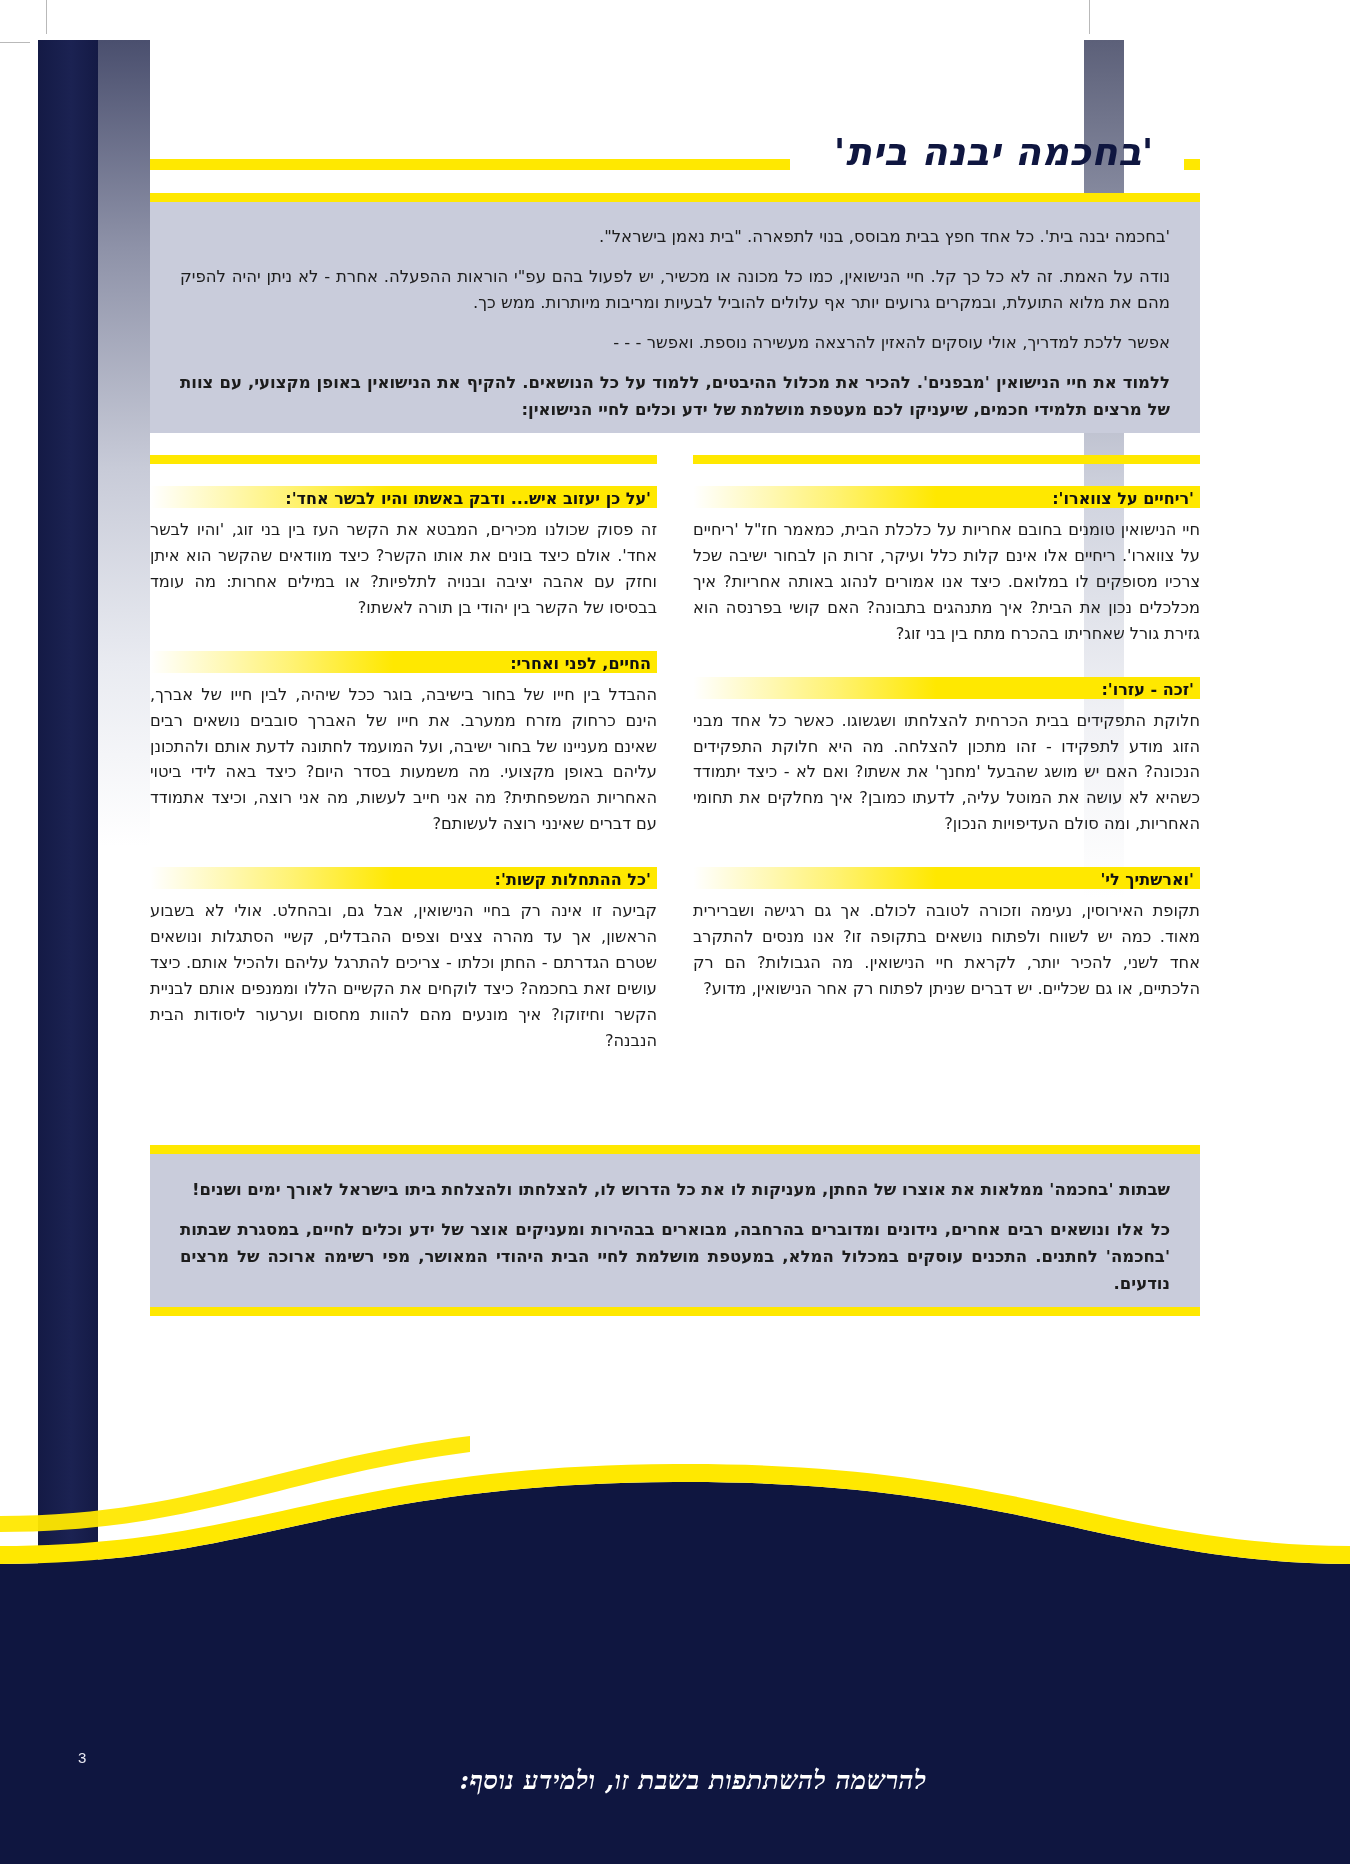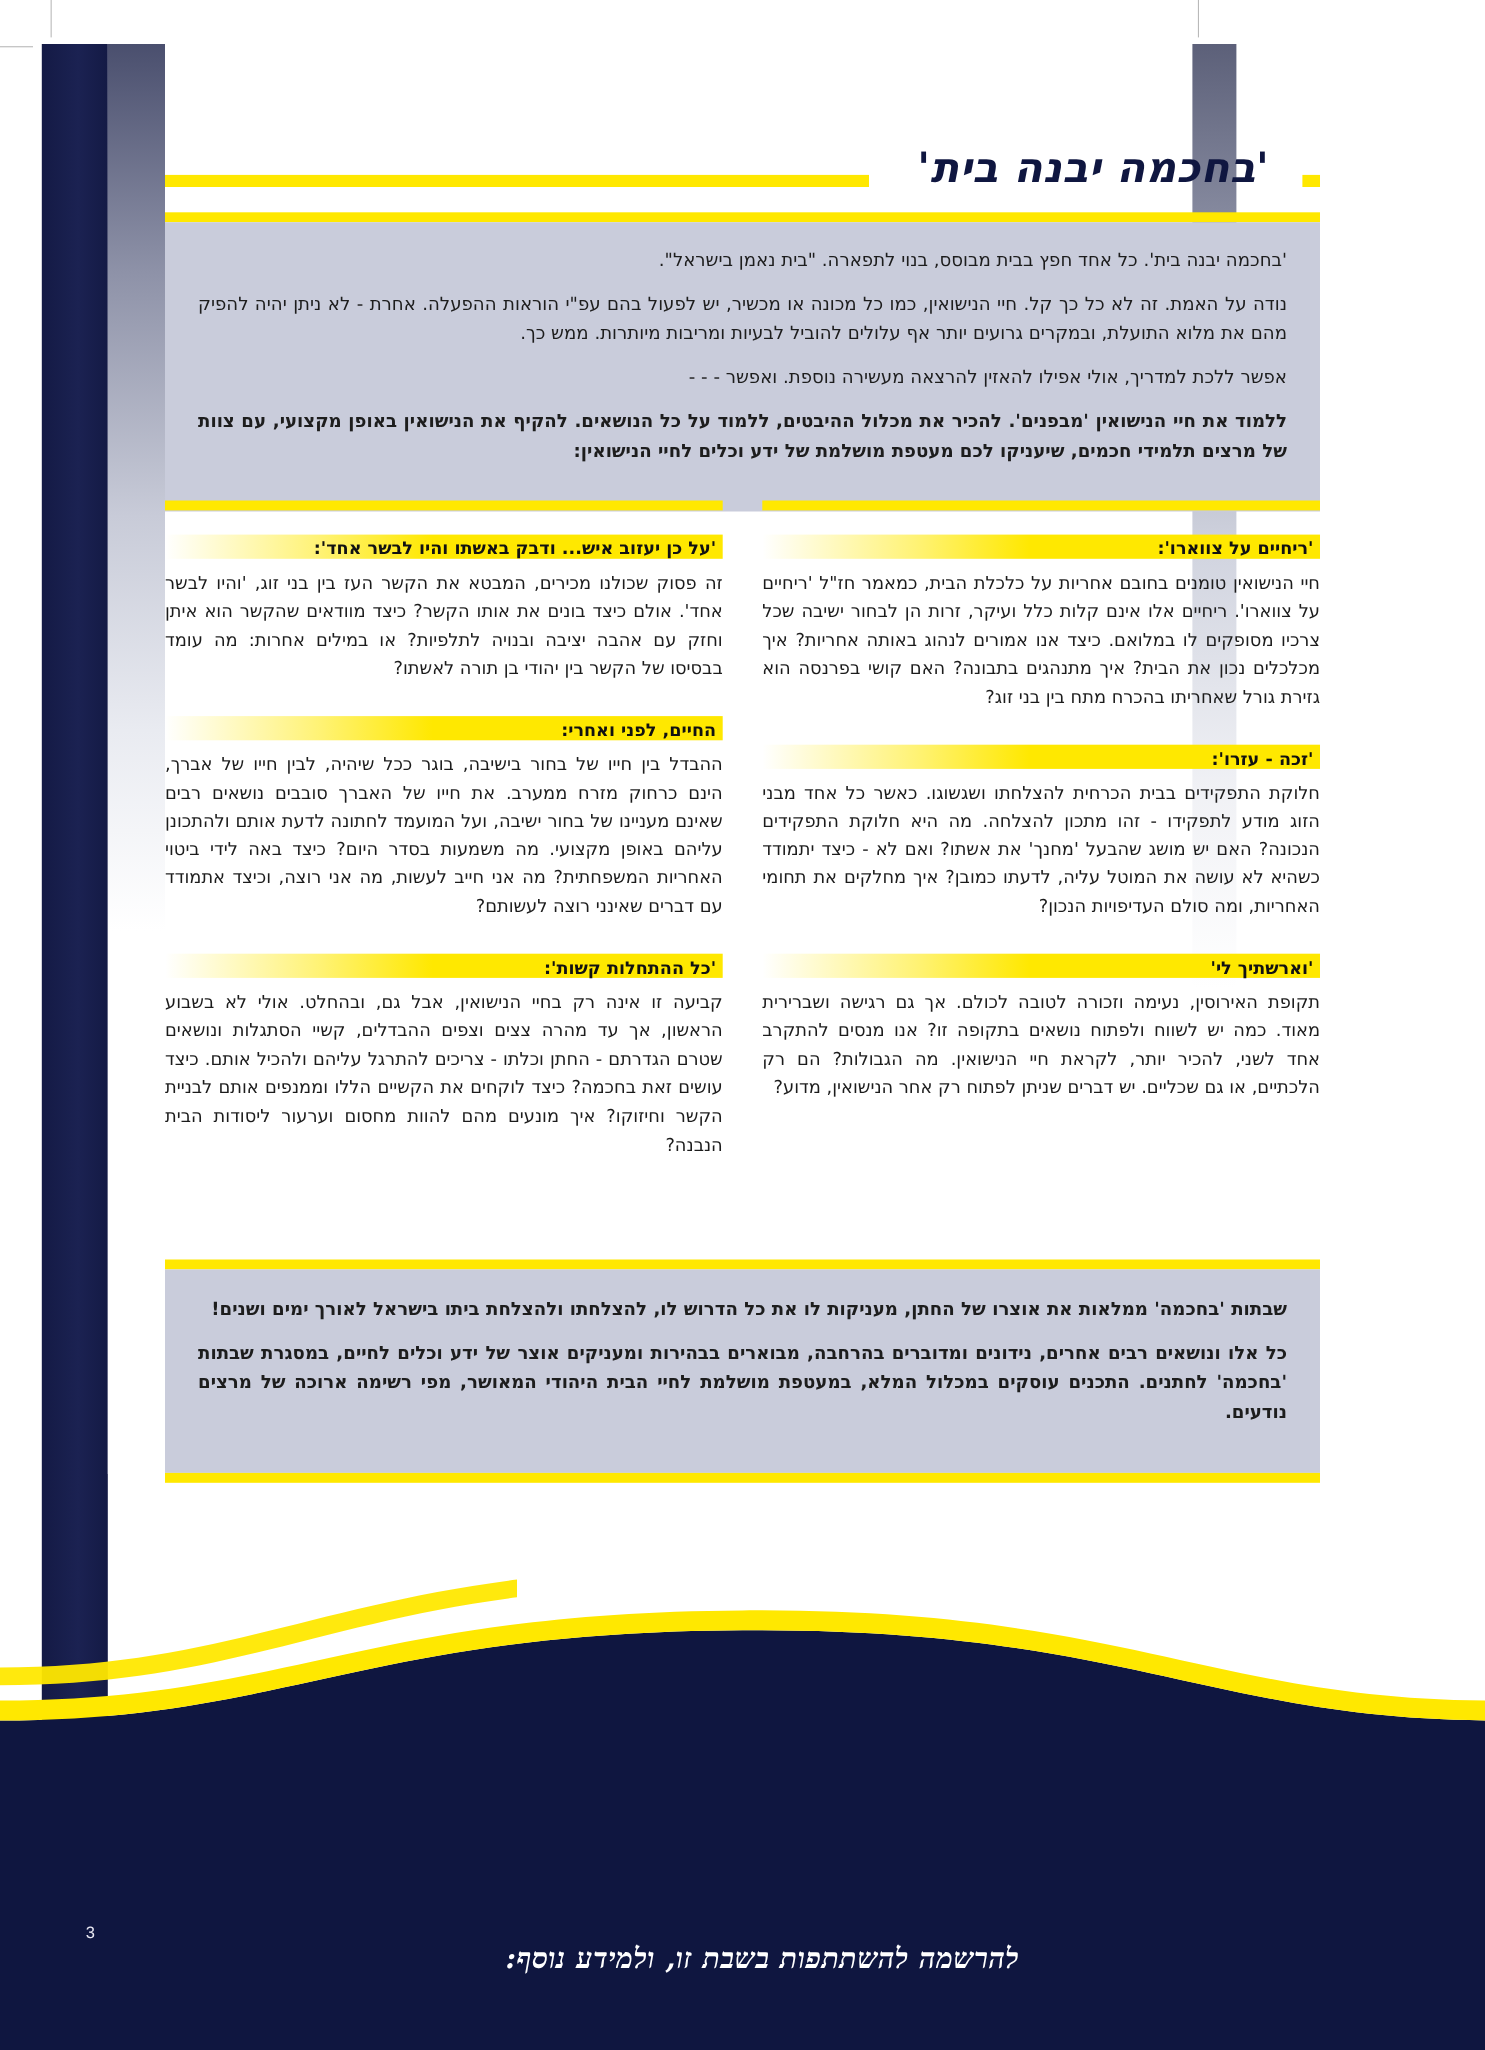--- a/index.html
+++ b/index.html
@@ -88,21 +88,21 @@
   .title-rule.short { flex: 0 0 16px; }
 
   
   .box-topbar {
     height: 9px;
     background: #ffe800;
     width: 100%;
   }
   .grey-box {
     background: #c9ccdb;
-    padding: 22px 30px 42px 30px;
+    padding: 22px 30px 10px 30px;
     box-sizing: border-box;
   }
   .grey-box p {
     margin: 0 0 13px 0;
     color: #1d1d1d;
     font-size: 16.5px;
     line-height: 1.62;
     text-align: justify;
     direction: rtl;
   }
@@ -238,21 +238,21 @@
     <div class="title-rule short"></div>
     <div class="title-text">'בחכמה יבנה בית'</div>
     <div class="title-rule"></div>
   </div>
 
   <div class="intro-wrap">
     <div class="box-topbar"></div>
     <div class="grey-box">
       <p>'בחכמה יבנה בית'. כל אחד חפץ בבית מבוסס, בנוי לתפארה. "בית נאמן בישראל".</p>
       <p>נודה על האמת. זה לא כל כך קל. חיי הנישואין, כמו כל מכונה או מכשיר, יש לפעול בהם עפ"י הוראות ההפעלה. אחרת - לא ניתן יהיה להפיק מהם את מלוא התועלת, ובמקרים גרועים יותר אף עלולים להוביל לבעיות ומריבות מיותרות. ממש כך.</p>
-      <p>אפשר ללכת למדריך, אולי אפילו להאזין להרצאה מעשירה נוספת. ואפשר - - -</p>
+      <p>אפשר ללכת למדריך, אולי עוסקים להאזין להרצאה מעשירה נוספת. ואפשר - - -</p>
       <p class="bold">ללמוד את חיי הנישואין 'מבפנים'. להכיר את מכלול ההיבטים, ללמוד על כל הנושאים. להקיף את הנישואין באופן מקצועי, עם צוות של מרצים תלמידי חכמים, שיעניקו לכם מעטפת מושלמת של ידע וכלים לחיי הנישואין:</p>
     </div>
   </div>
 
   <div class="columns">
 
     <div class="col">
       <div class="col-rule"></div>
 
       <div class="section-head">'ריחיים על צווארו':</div>

